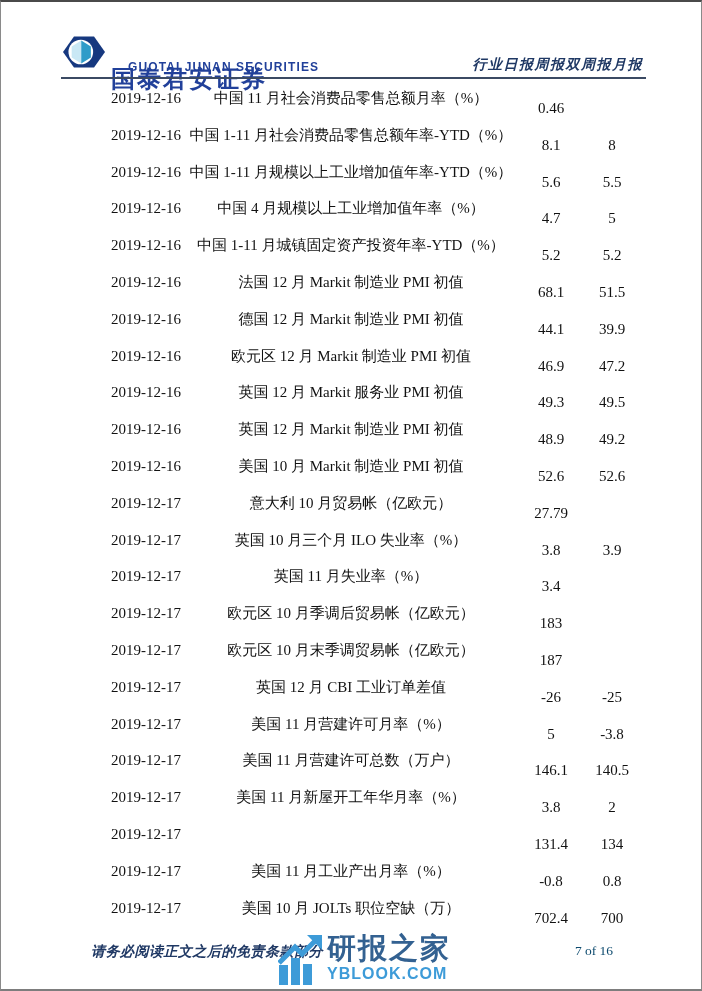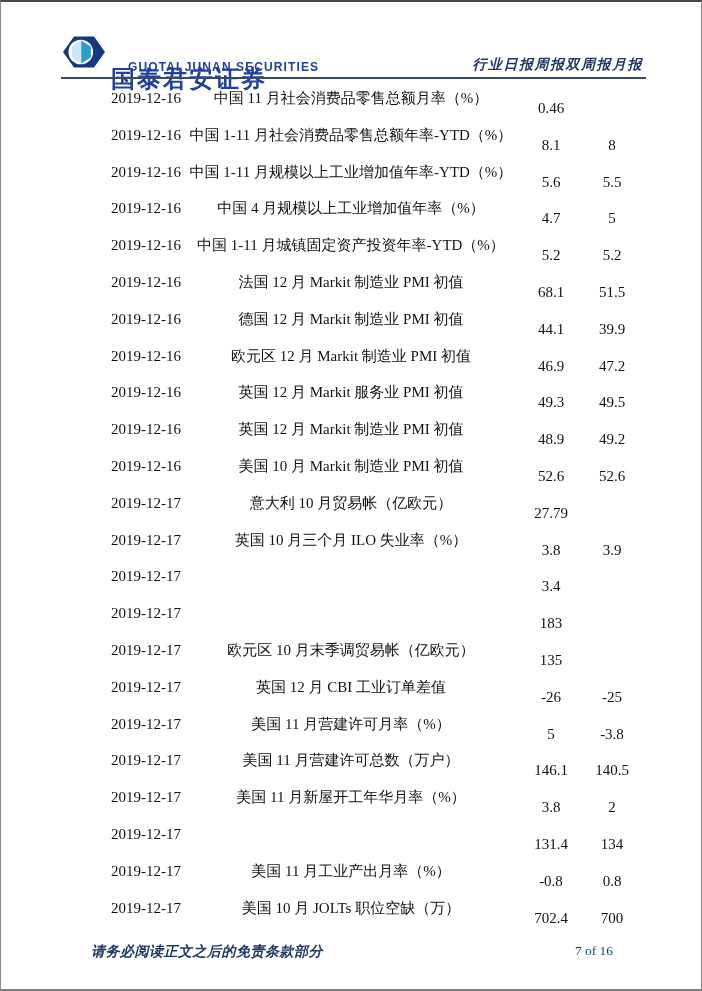--- a/index.html
+++ b/index.html
@@ -185,34 +185,36 @@
 
     <div class="row">
       <div class="cell date">2019-12-17</div>
       <div class="cell desc">英国 10 月三个月 ILO 失业率（%）</div>
       <div class="cell val1">3.8</div>
       <div class="cell val2">3.9</div>
     </div>
 
     <div class="row">
       <div class="cell date">2019-12-17</div>
+      <div class="cell desc">英国 11 月失业率（%）</div>
       <div class="cell val1">3.4</div>
       <div class="cell val2"></div>
     </div>
 
     <div class="row">
       <div class="cell date">2019-12-17</div>
+      <div class="cell desc">欧元区 10 月季调后贸易帐（亿欧元）</div>
       <div class="cell val1">183</div>
       <div class="cell val2"></div>
     </div>
 
     <div class="row">
       <div class="cell date">2019-12-17</div>
       <div class="cell desc">欧元区 10 月末季调贸易帐（亿欧元）</div>
-      <div class="cell val1">135</div>
+      <div class="cell val1">187</div>
       <div class="cell val2"></div>
     </div>
 
     <div class="row">
       <div class="cell date">2019-12-17</div>
       <div class="cell desc">英国 12 月 CBI 工业订单差值</div>
       <div class="cell val1">-26</div>
       <div class="cell val2">-25</div>
     </div>
 
@@ -253,16 +255,31 @@
     <div class="row">
       <div class="cell date">2019-12-17</div>
       <div class="cell desc">美国 10 月 JOLTs 职位空缺（万）</div>
       <div class="cell val1">702.4</div>
       <div class="cell val2">700</div>
     </div>
   </div>
 
   <div id="footer-disclaimer">请务必阅读正文之后的免责条款部分</div>
 
+  <div id="watermark">
+    <div id="watermark-icon">
+      <svg width="44" height="54" viewBox="0 0 44 54">
+        <rect x="1" y="32" width="9" height="20" fill="#3d9bd8"></rect>
+        <rect x="13" y="25" width="9" height="27" fill="#3d9bd8"></rect>
+        <rect x="25" y="31" width="9" height="21" fill="#3d9bd8"></rect>
+        <polyline points="1,30 17,14 24,21 38,7" fill="none" stroke="#3d9bd8" stroke-width="5"></polyline>
+        <polygon points="29,2 44,2 44,17" fill="#3d9bd8"></polygon>
+      </svg>
+    </div>
+    <div>
+      <div id="watermark-name">研报之家</div>
+      <div id="watermark-site">YBLOOK.COM</div>
+    </div>
+  </div>
 
   <div id="page-number">7 of 16</div>
 
 </div>
 
 </body></html>

